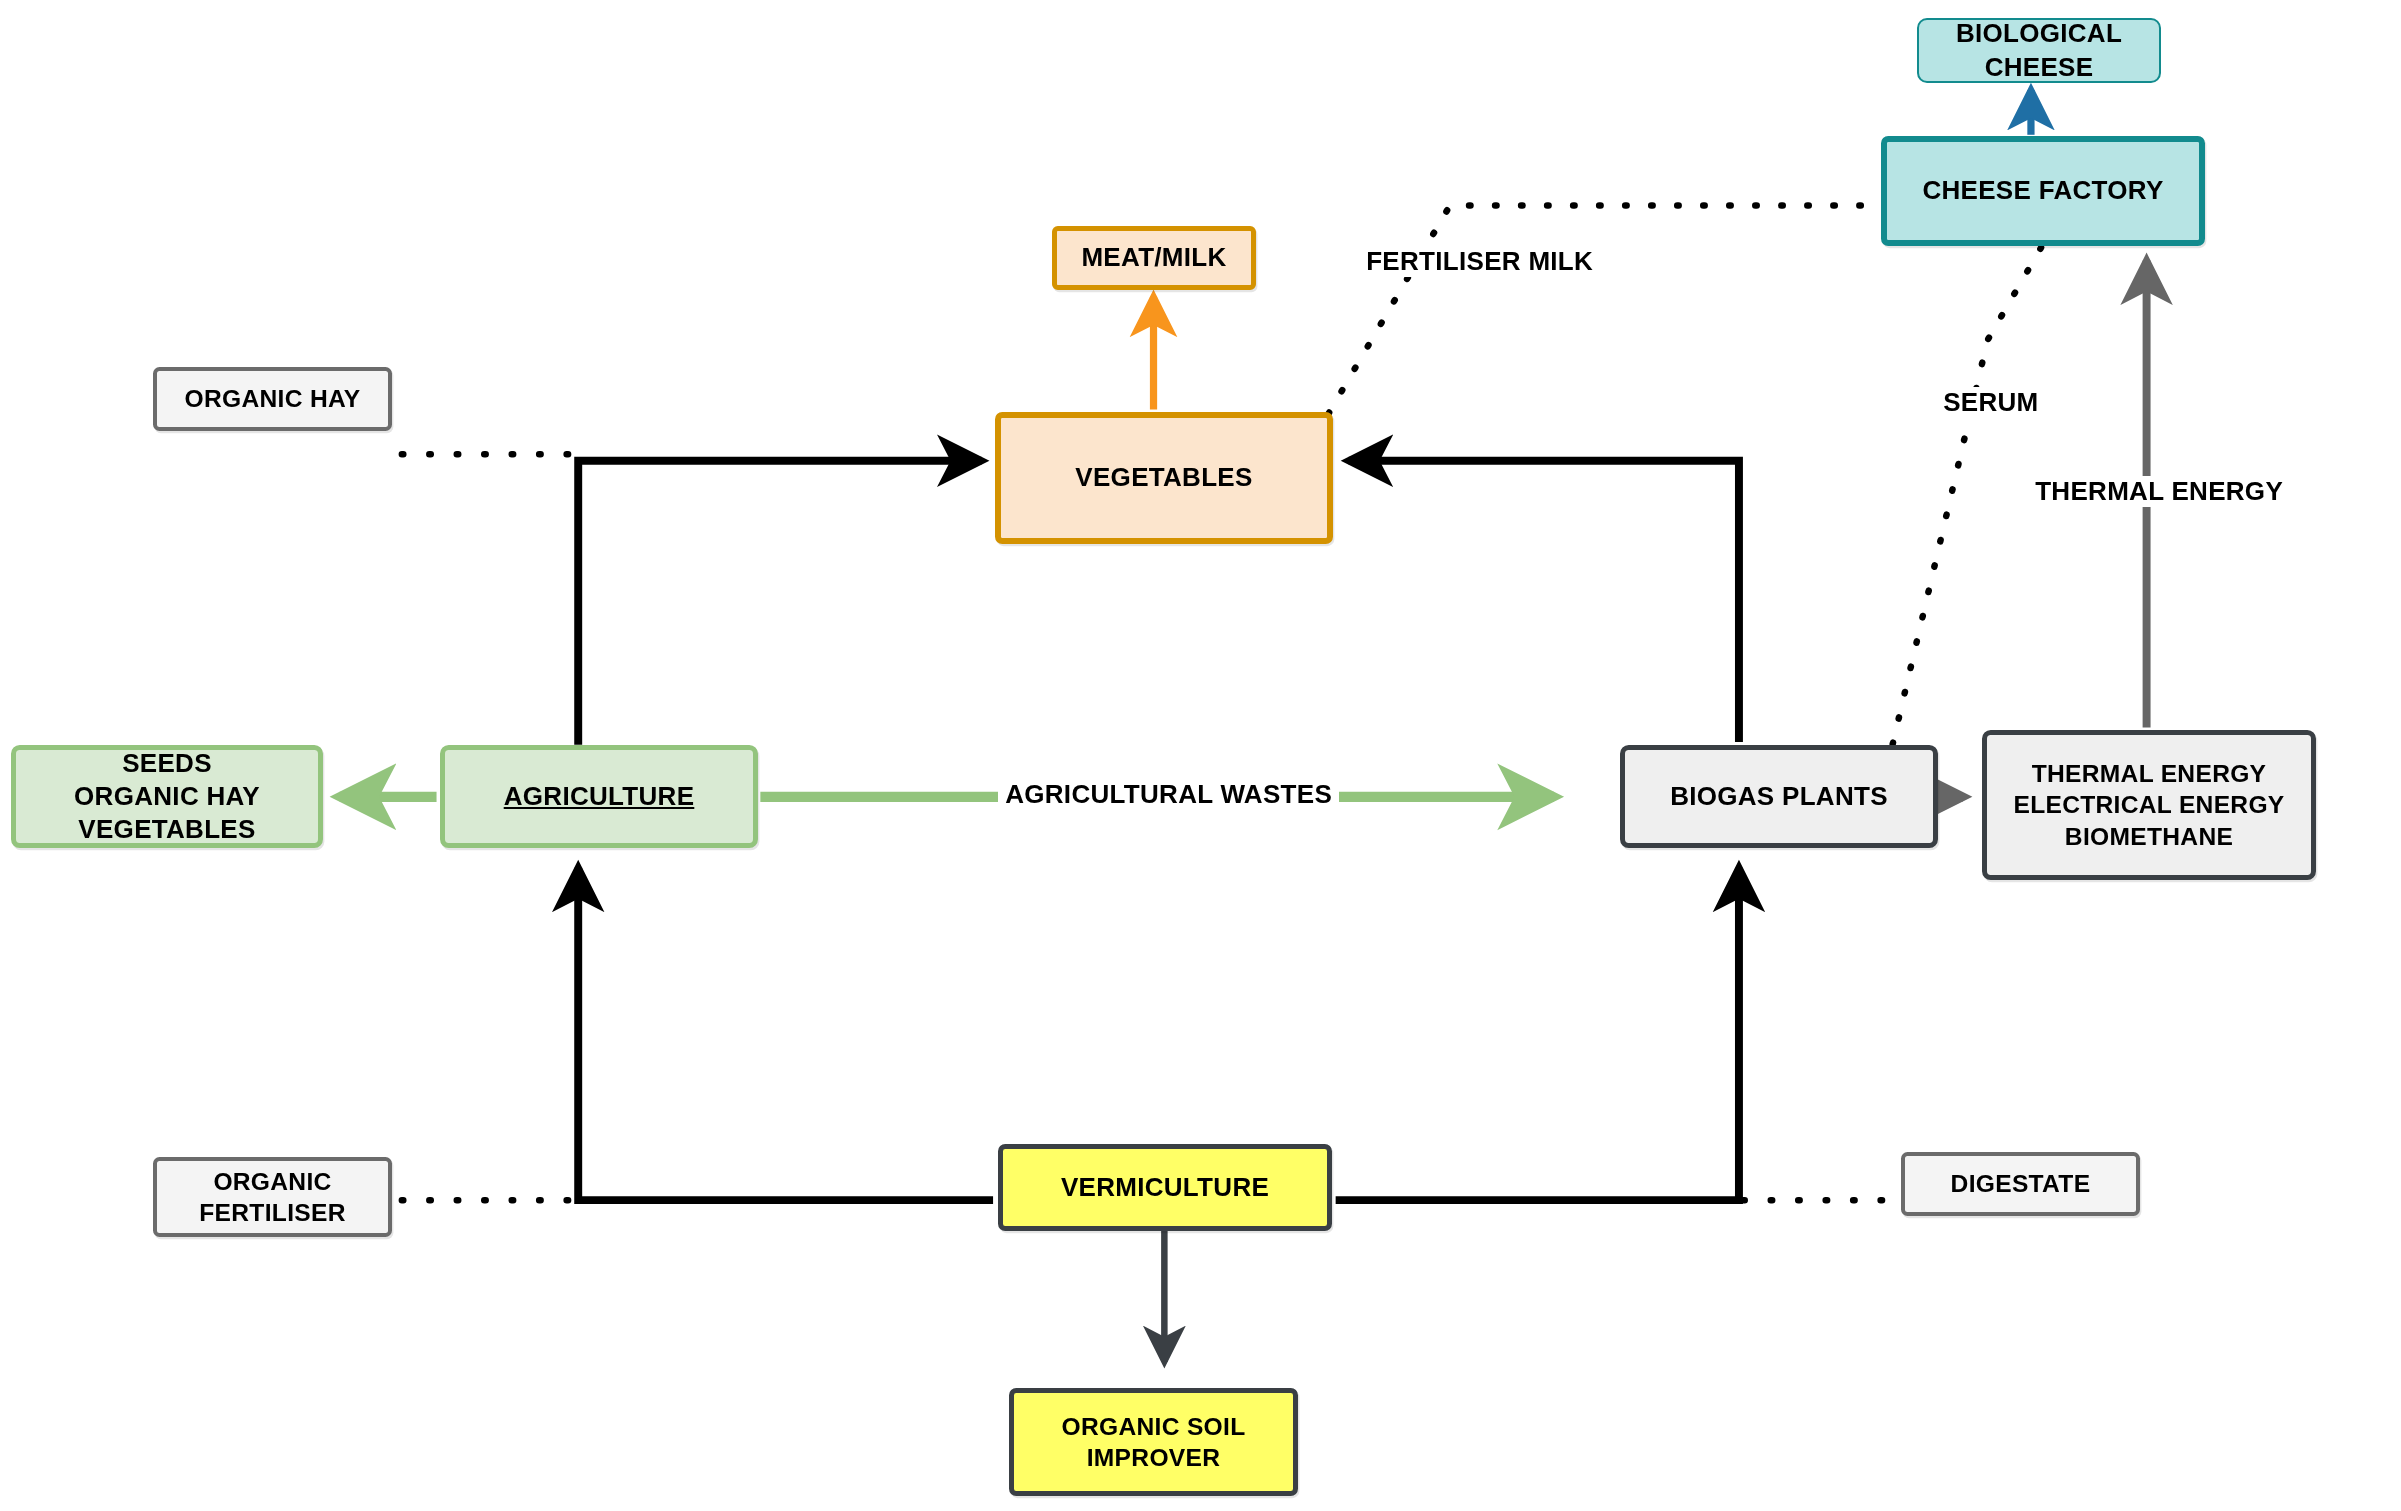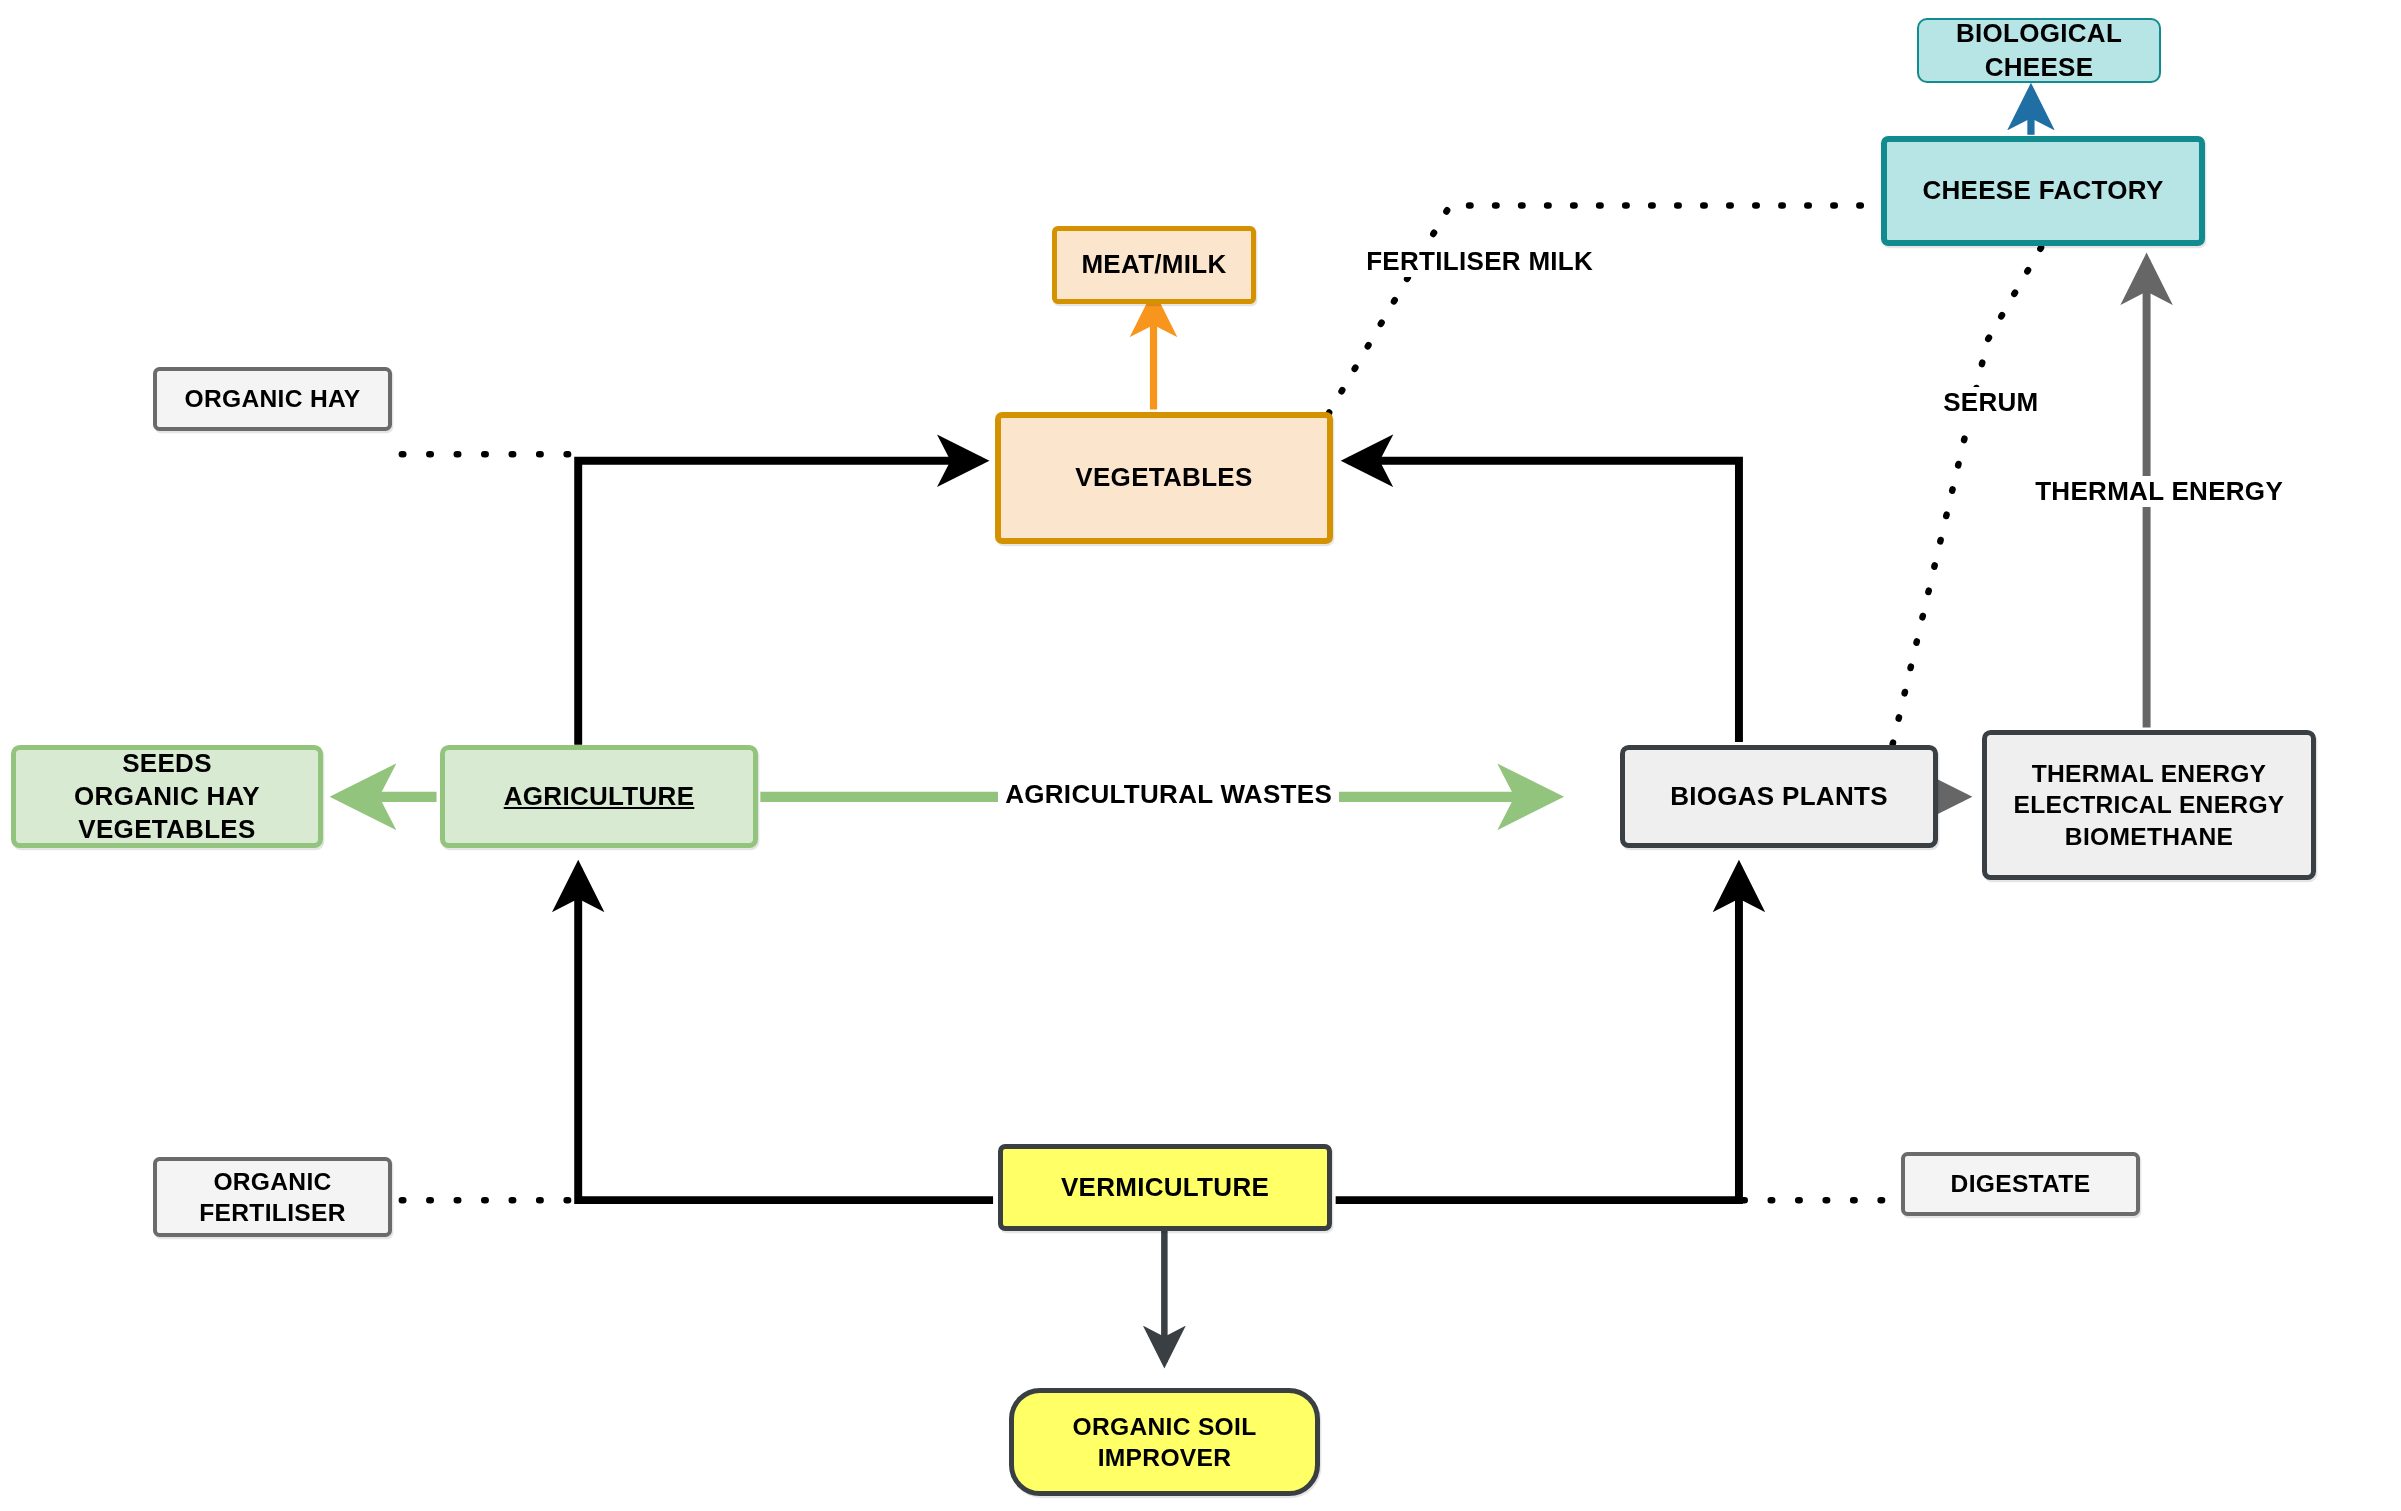--- a/index.html
+++ b/index.html
@@ -85,38 +85,38 @@
     <path d="M 1848 1660 L 2406 1660 L 2406 1200" fill="none" stroke="#000000" stroke-width="11" marker-end="url(#ahBlack)"></path>
 
     <path d="M 1611 1686 L 1611 1884" fill="none" stroke="#3a3f44" stroke-width="9" marker-end="url(#ahDark)"></path>
 
     <path d="M 556 1660 L 796 1660" fill="none" stroke="#000000" stroke-width="9" stroke-linecap="round" stroke-dasharray="2 36"></path>
 
     <path d="M 2412 1660 L 2628 1660" fill="none" stroke="#000000" stroke-width="9" stroke-linecap="round" stroke-dasharray="2 36"></path>
   </svg>
 
   <div class="node skin-gray-lt" style="left:153px;top:367px;width:239px;height:64px;font-size:24.6px;">ORGANIC HAY</div>
-  <div class="node skin-orange-sm" style="left:1052px;top:226px;width:204px;height:78px;font-size:26px;">MEAT/MILK</div>
+  <div class="node skin-orange-sm" style="left:1052px;top:226px;width:204px;height:64px;font-size:26px;">MEAT/MILK</div>
   <div class="node skin-teal-sm" style="left:1917px;top:18px;width:244px;height:65px;font-size:26px;white-space:pre-line;">BIOLOGICAL
 CHEESE</div>
   <div class="node skin-teal" style="left:1881px;top:136px;width:324px;height:110px;font-size:26px;">CHEESE FACTORY</div>
   <div class="node skin-orange" style="left:995px;top:412px;width:338px;height:132px;font-size:26px;">VEGETABLES</div>
   <div class="node skin-green" style="left:11px;top:745px;width:312px;height:103px;font-size:26px;white-space:pre-line;">SEEDS
 ORGANIC HAY
 VEGETABLES</div>
   <div class="node skin-green" style="left:440px;top:745px;width:318px;height:103px;font-size:26px;text-decoration:underline;">AGRICULTURE</div>
   <div class="node skin-gray" style="left:1574px;top:745px;width:318px;height:103px;font-size:26px;margin-left:46px;">BIOGAS PLANTS</div>
   <div class="node skin-gray" style="left:1982px;top:730px;width:334px;height:150px;font-size:24.6px;white-space:pre-line;">THERMAL ENERGY
 ELECTRICAL ENERGY
 BIOMETHANE</div>
   <div class="node skin-gray-lt" style="left:153px;top:1157px;width:239px;height:80px;font-size:24.6px;white-space:pre-line;">ORGANIC
 FERTILISER</div>
   <div class="node skin-gray-lt" style="left:1901px;top:1152px;width:239px;height:64px;font-size:24.6px;">DIGESTATE</div>
   <div class="node skin-yellow" style="left:998px;top:1128px;width:334px;height:87px;font-size:26px;">VERMICULTURE</div>
-  <div class="node skin-yellow" style="left:1009px;top:1372px;width:311px;height:108px;font-size:24.6px;white-space:pre-line;border-radius:31px;">ORGANIC SOIL
+  <div class="node skin-yellow" style="left:1009px;top:1372px;width:289px;height:108px;font-size:24.6px;white-space:pre-line;">ORGANIC SOIL
 IMPROVER</div>
 
   <div class="edge-label" style="left:1359px;top:246px;font-size:26px;">FERTILISER MILK</div>
   <div class="edge-label" style="left:998px;top:779px;font-size:26px;">AGRICULTURAL WASTES</div>
   <div class="edge-label" style="left:1936px;top:387px;font-size:26px;">SERUM</div>
   <div class="edge-label" style="left:2028px;top:476px;font-size:26px;">THERMAL ENERGY</div>
 
 </div>
 
 

